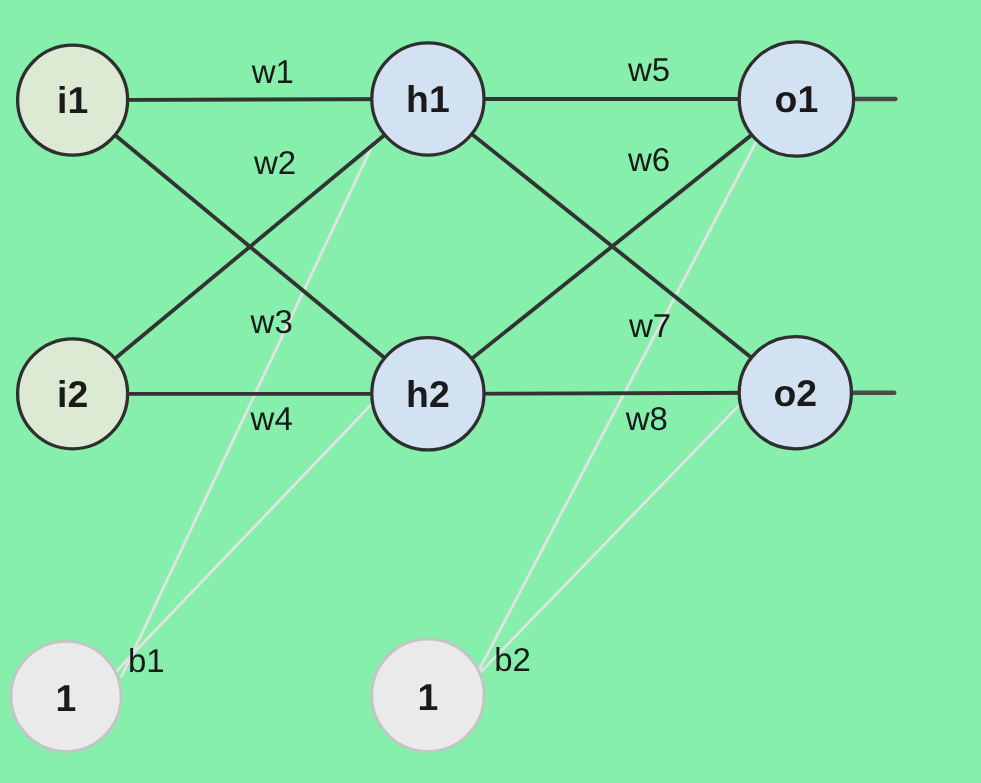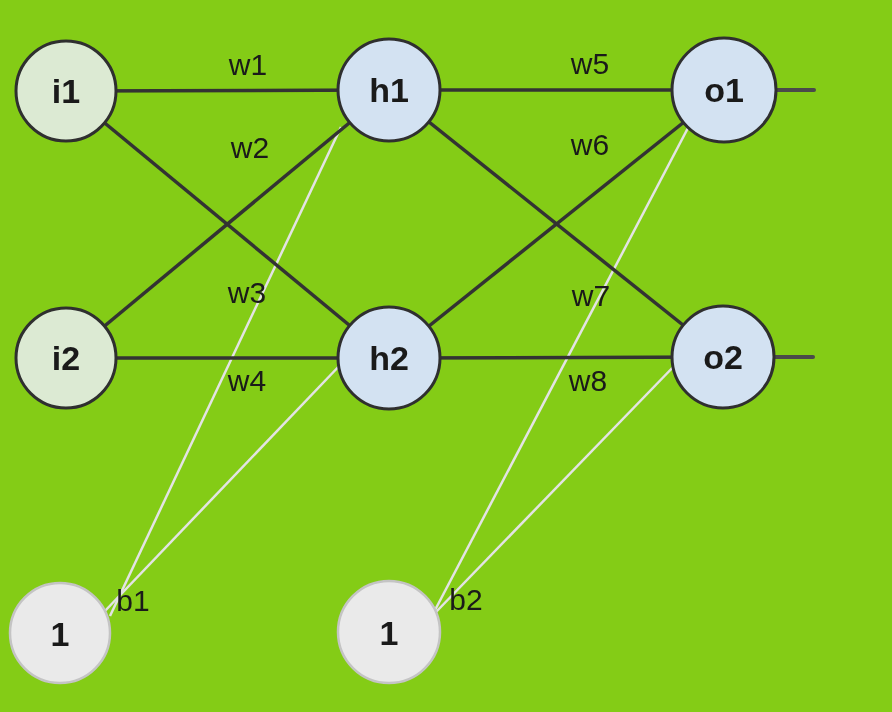--- a/index.html
+++ b/index.html
@@ -5,21 +5,21 @@
   html, body {
     margin: 0;
     padding: 0;
     background: #ffffff;
     font-family: "Liberation Sans", sans-serif;
   }
   .stage {
     position: relative;
     width: 892px;
     height: 712px;
-    background: #84cc16;
+    background: #86efac;
     overflow: hidden;
     text-decoration: underline;
   }
   svg text {
     font-family: "Liberation Sans", sans-serif;
   }
   .node-label {
     font-size: 34px;
     font-weight: 700;
   }

